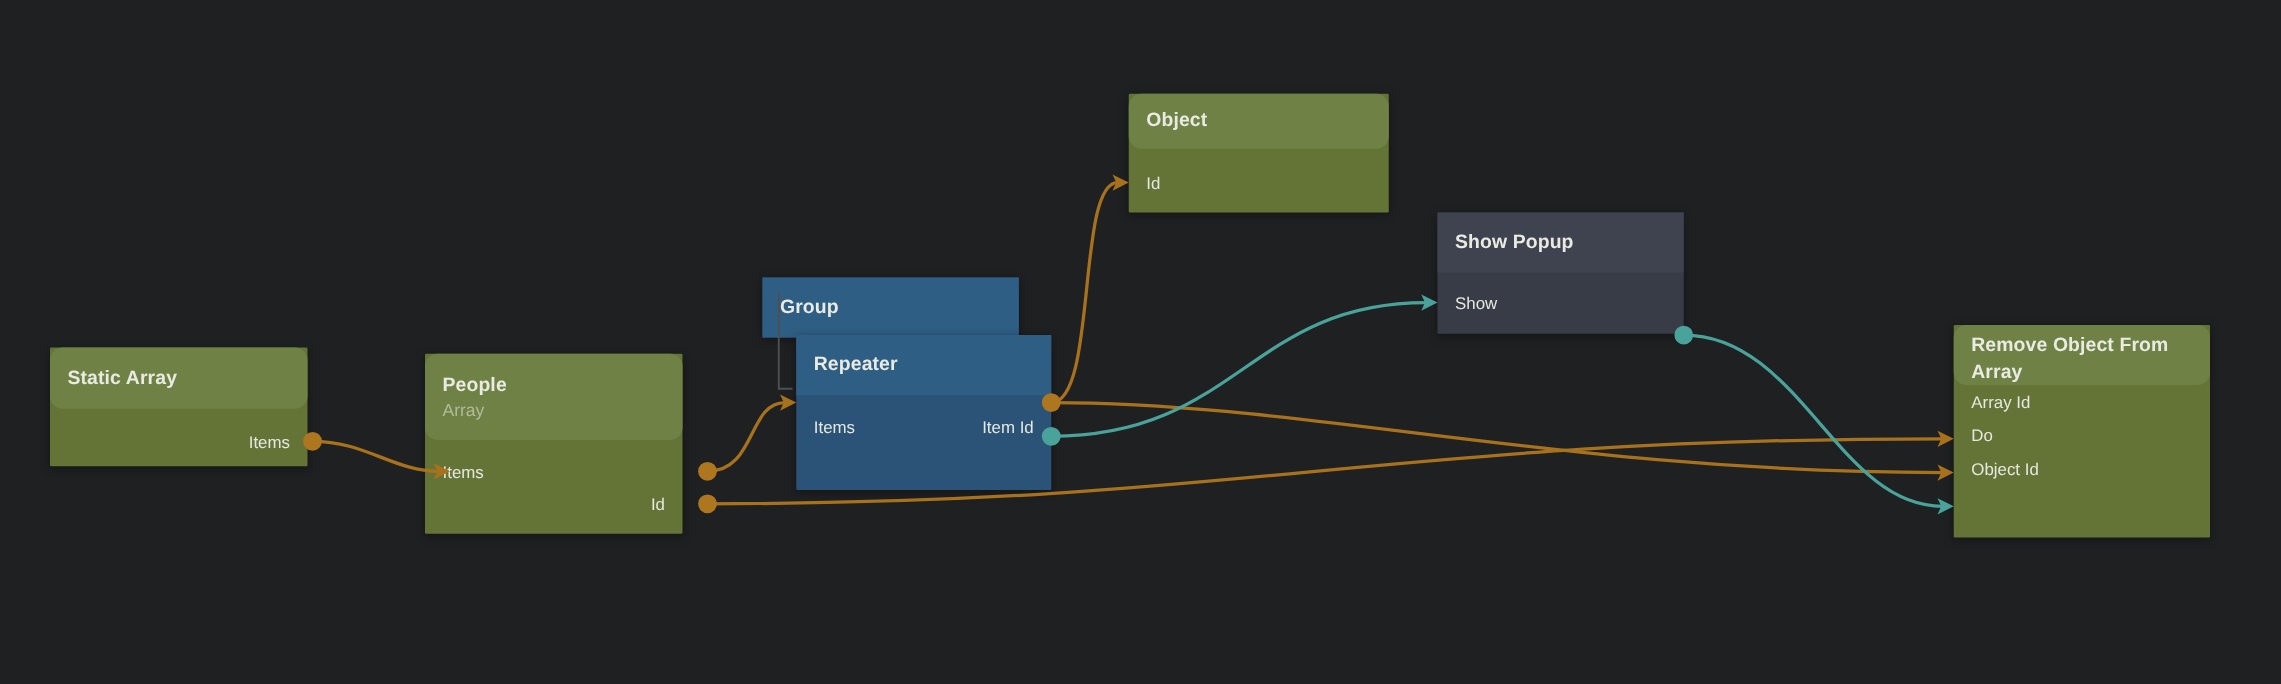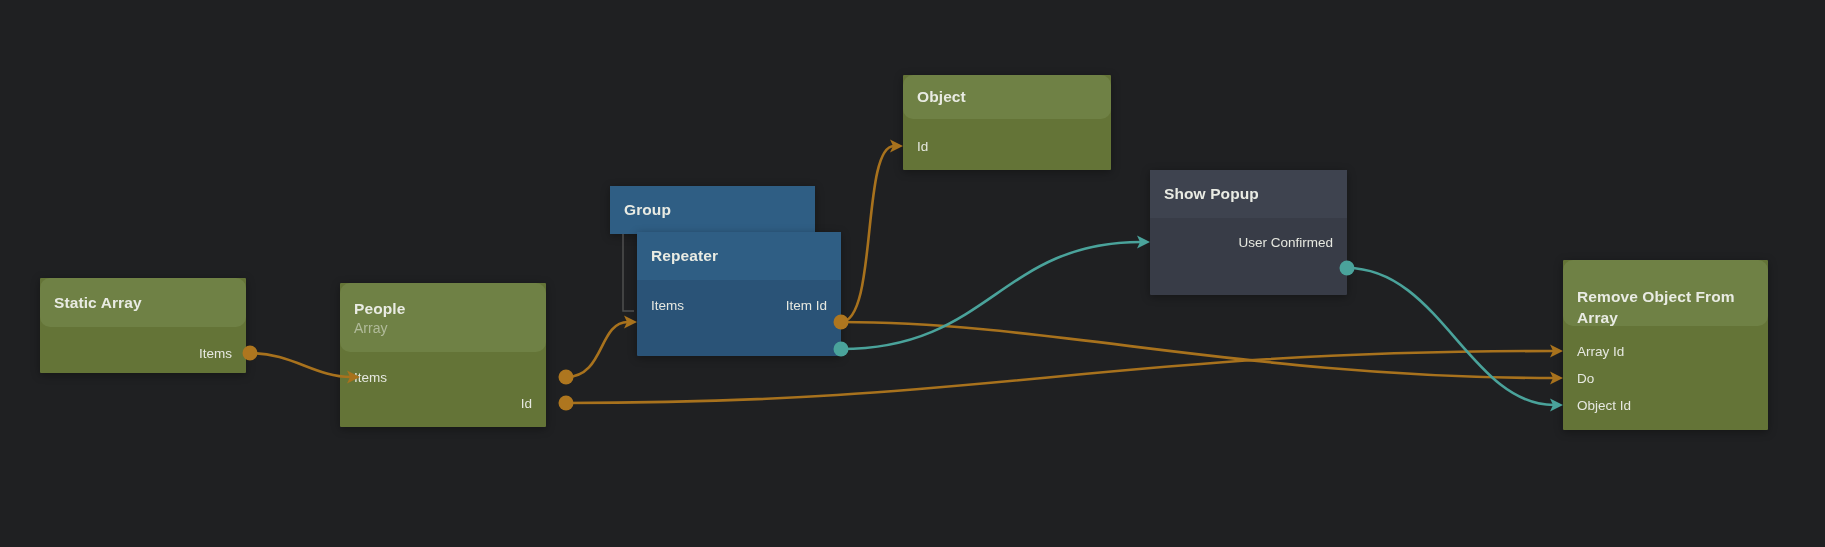--- a/index.html
+++ b/index.html
@@ -36,21 +36,21 @@
   }
   .row.out{justify-content:flex-end;}
   .row.both{justify-content:space-between;}
   .row .plabel{
     color:var(--port_text,#e6e8e0);
     font-size:13.5px;font-weight:400;white-space:nowrap;
   }
   
   .green{background:var(--green_body,#647437);}
   .green .hdr{background:var(--green_header,#6f8145);border-radius:10px;}
-  .blue{background:var(--blue_body,#2a5377);}
+  .blue{background:var(--blue_body,#2a5377);margin-top:36px;}
   .blue .hdr{background:var(--blue_header,#2f5e84);}
   .dark{background:var(--dark_body,#383c47);}
   .dark .hdr{background:var(--dark_header,#3e434f);}
   svg.wires{position:absolute;left:0;top:0;z-index:5;}
   svg.wires path{fill:none;stroke-width:2.6px;}
 </style>
 </head>
 <body>
 
 <div class="canvas">
@@ -103,36 +103,36 @@
     <div class="hdr" style="height:44px">
       <div class="title">Object</div>
     </div>
     <div class="body" style="padding-top:14px">
       <div class="row">
         <span class="plabel">Id</span>
       </div>
     </div>
   </div>
 
-  <div class="node dark" style="left:1150px;top:170px;width:197px;height:125px">
+  <div class="node dark" style="left:1150px;top:170px;width:197px;height:97px">
     <div class="hdr" style="height:48px">
       <div class="title">Show Popup</div>
     </div>
     <div class="body" style="padding-top:11px">
-      <div class="row out">
-        <span class="plabel">User Confirmed</span>
+      <div class="row">
+        <span class="plabel">Show</span>
       </div>
     </div>
   </div>
 
   <div class="node green" style="left:1563px;top:260px;width:205px;height:170px">
-    <div class="hdr" style="height:66px;justify-content:center;padding-top:27px">
+    <div class="hdr" style="height:48px;justify-content:flex-end;padding-top:27px">
       <div class="title" style="line-height:21px">Remove Object From Array</div>
     </div>
-    <div class="body" style="padding-top:12px">
+    <div class="body" style="padding-top:0">
       <div class="row" style="height:27px">
         <span class="plabel">Array Id</span>
       </div>
       <div class="row" style="height:27px">
         <span class="plabel">Do</span>
       </div>
       <div class="row" style="height:27px">
         <span class="plabel">Object Id</span>
       </div>
     </div>

